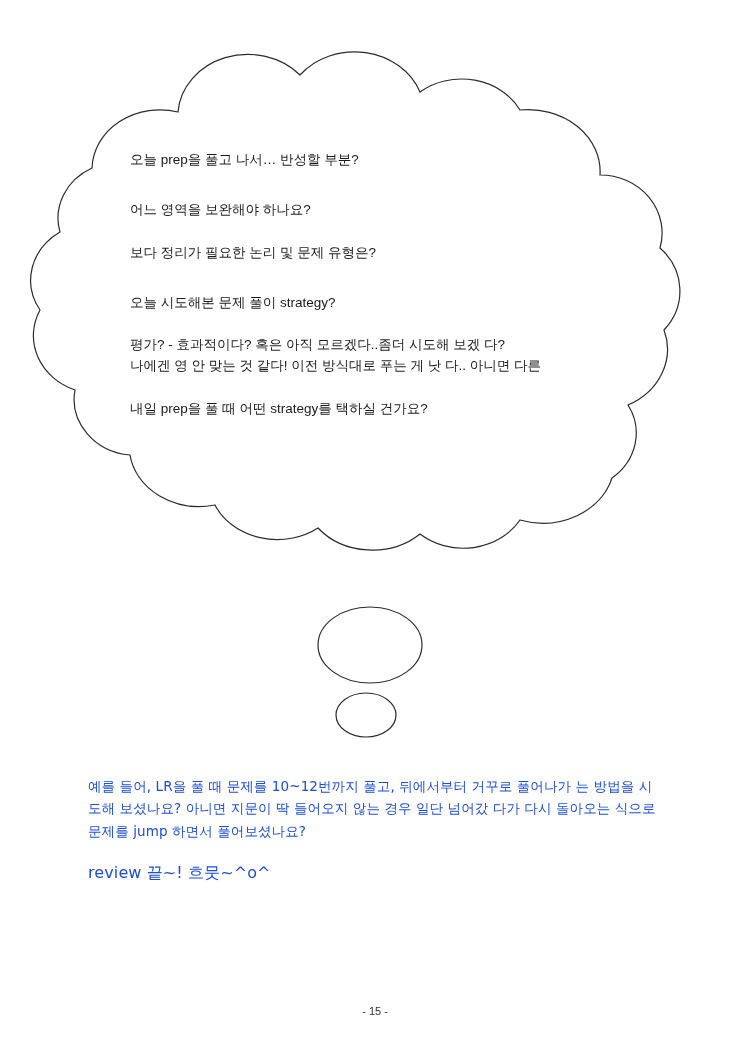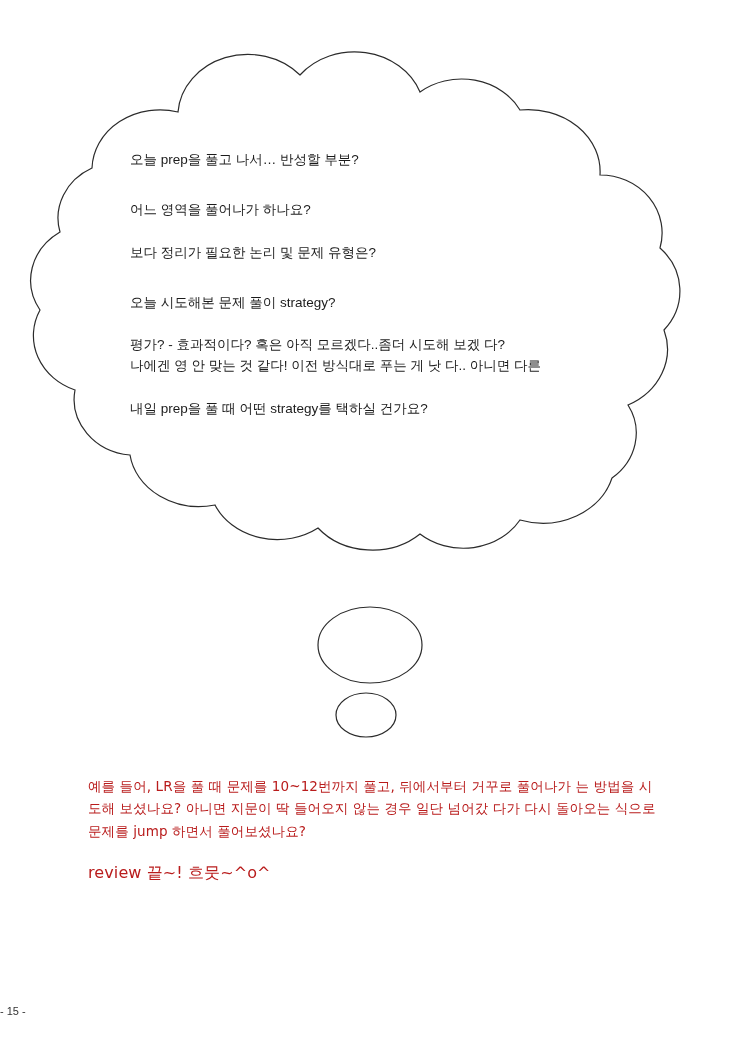--- a/index.html
+++ b/index.html
@@ -48,39 +48,40 @@
 
   
   .notes {
     position: absolute;
     left: 88px;
     top: 775px;
     width: 575px;
     font-family: "DejaVu Sans", sans-serif;
     font-size: 12.5px;
     line-height: 1.65;
-    color: #b91c1c;
+    color: #1d4ed8;
     letter-spacing: 0.1px;
   }
   .notes p {
     margin: 0 0 16px 0;
   }
   .notes .big {
     font-size: 16px;
     line-height: 1.4;
     margin-top: 20px;
   }
   .notes .mid {
     font-size: 13.5px;
   }
   .pagenum {
     position: absolute;
     left: 0;
     right: 0;
     top: 1005px;
+    text-align: center;
     font-size: 11px;
     color: #333;
     font-family: "Liberation Sans", sans-serif;
   }
 </style>
 </head>
 <body>
 
 <div class="page">
 
@@ -110,21 +111,21 @@
         Z"></path>
 
       <ellipse cx="370" cy="645" rx="52" ry="38"></ellipse>
       <ellipse cx="366" cy="715" rx="30" ry="22"></ellipse>
     </g>
   </svg>
 
   <div class="bubble-text">
     <p>오늘 prep을 풀고 나서… 반성할 부분?</p>
     <div class="gap-lg"></div>
-    <p>어느 영역을 풀어나가 하나요?</p>
+    <p>어느 영역을 보완해야 하나요?</p>
     <div class="gap-md"></div>
     <p>보다 정리가 필요한 논리 및 문제 유형은?</p>
     <div class="gap-lg"></div>
     <p>오늘 시도해본 문제 풀이 strategy?</p>
     <div class="gap-md"></div>
     <p class="tight">평가? - 효과적이다? 혹은 아직 모르겠다..좀더 시도해 보겠 다?</p>
     <p class="tight">나에겐 영 안 맞는 것 같다! 이전 방식대로 푸는 게 낫 다.. 아니면 다른</p>
     <div class="gap-md"></div>
     <p>내일 prep을 풀 때 어떤 strategy를 택하실 건가요?</p>
   </div>

